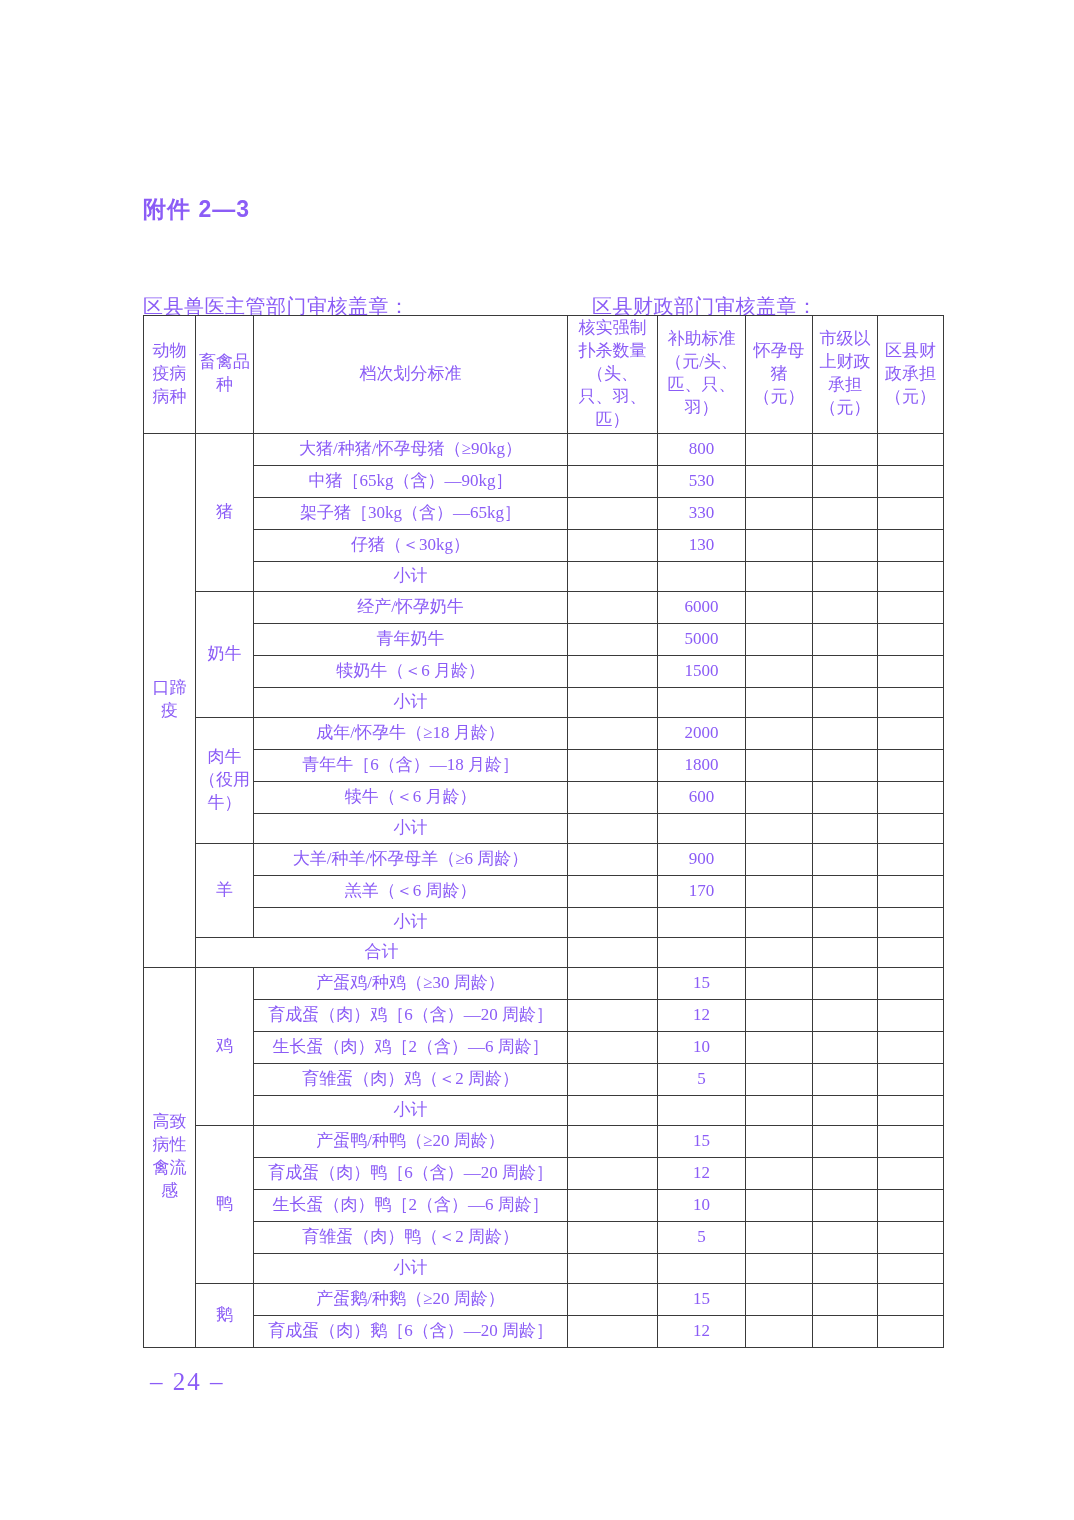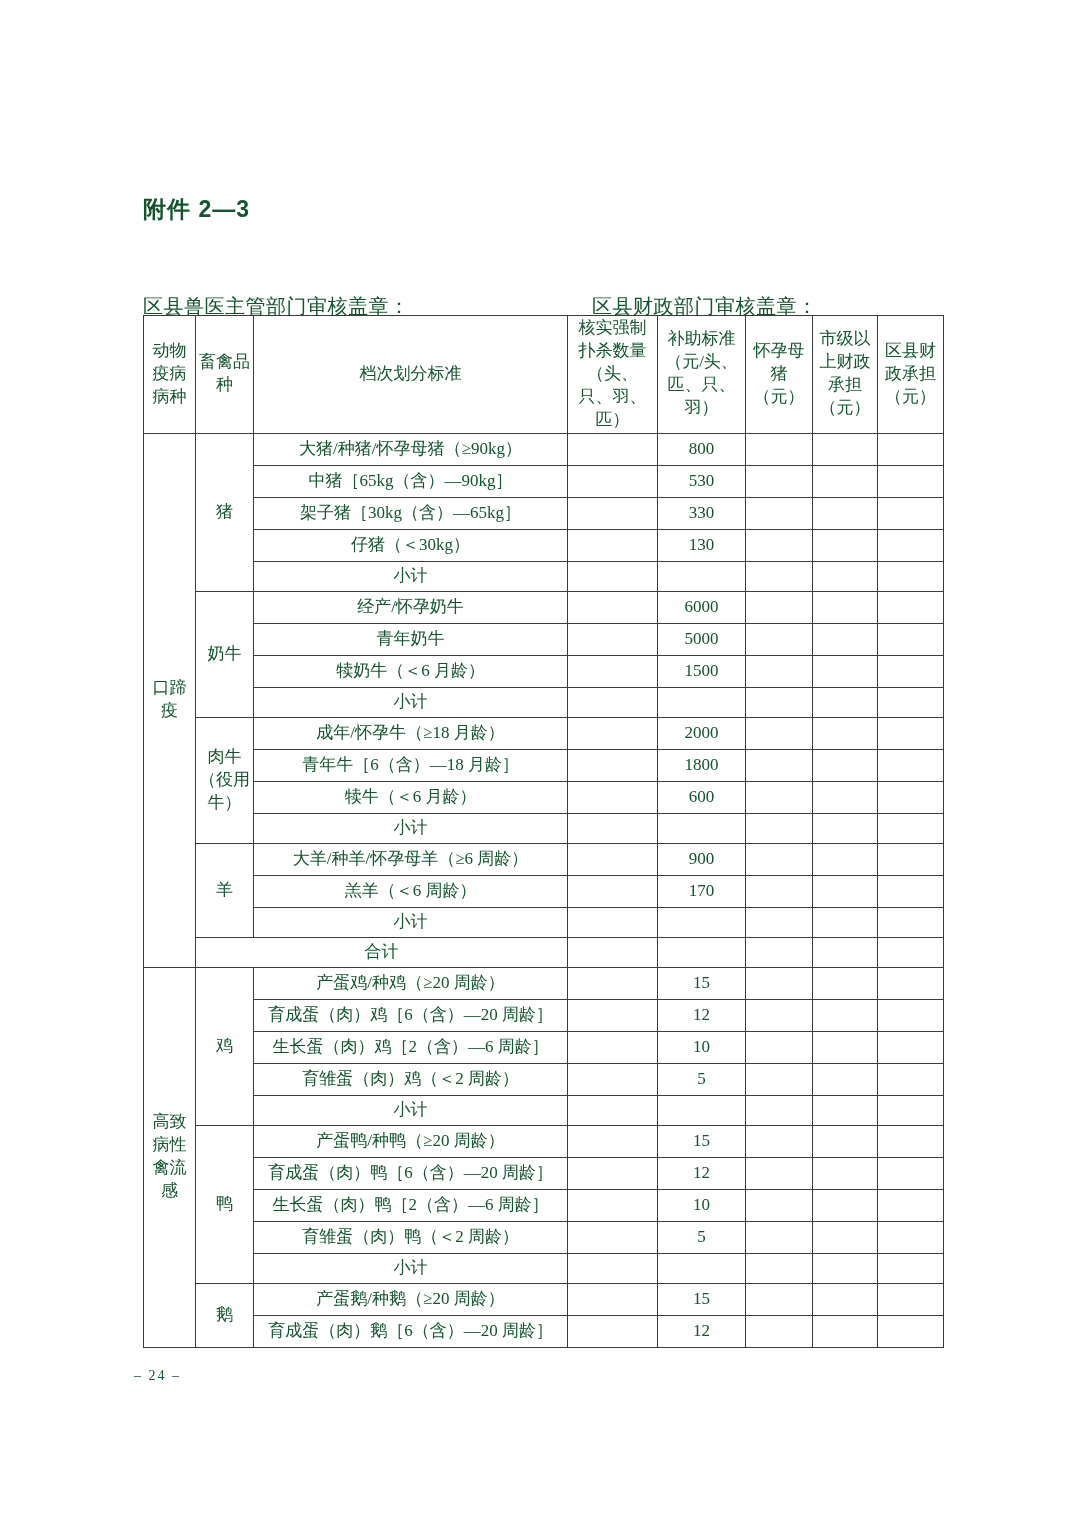--- a/index.html
+++ b/index.html
@@ -1,21 +1,21 @@
 <!DOCTYPE html>
 <html><head>
 <meta charset="utf-8">
 <style>
   html,body{margin:0;padding:0;background:#888;}
   .page{
     position:relative;
     width:1074px;height:1520px;
     background:#ffffff;
     font-family:"Liberation Serif","DejaVu Serif",serif;
-    color:#14532d;
+    color:#8b5cf6;
     overflow:hidden;
   }
   .attachment{
     position:absolute;left:143px;top:194px;
     font-family:"Liberation Sans","DejaVu Sans",sans-serif;
     font-weight:700;font-size:23px;letter-spacing:1px;
   }
   .doc-title{
     position:absolute;left:143px;top:248px;width:800px;
     text-align:center;font-weight:700;font-size:27px;letter-spacing:1px;
@@ -37,22 +37,22 @@
     line-height:1.35;
     overflow:hidden;
   }
   thead th{height:108px;}
   tr.row-data{height:32px;}
   tr.row-sub{height:30px;margin-top:38px;}
   td.std{text-align:left;padding-left:7px;white-space:nowrap;}
   td.rate{font-size:18px;white-space:nowrap;}
   td.disease,td.species{line-height:1.55;padding:1px 4px;}
   .page-number{
-    position:absolute;left:134px;top:1368px;
-    font-size:14px;letter-spacing:2px;
+    position:absolute;left:150px;top:1368px;
+    font-size:25px;letter-spacing:2px;
   }
 </style>
 </head>
 <body>
 
 <div class="page">
   <div class="attachment">附件 2—3</div>
   <div class="stamp stamp-left">区县兽医主管部门审核盖章：</div>
   <div class="stamp stamp-right">区县财政部门审核盖章：</div>
 
@@ -217,21 +217,21 @@
           <td colspan="2">合计</td>
           <td></td>
           <td class="rate"></td>
           <td></td>
           <td></td>
           <td></td>
         </tr>
         <tr class="row-data">
           <td class="disease" rowspan="12">高致病性禽流感</td>
           <td class="species" rowspan="5">鸡</td>
-          <td class="std">产蛋鸡/种鸡（≥20 周龄）</td>
+          <td class="std">产蛋鸡/种鸡（≥30 周龄）</td>
           <td></td>
           <td class="rate">15</td>
           <td></td>
           <td></td>
           <td></td>
         </tr>
         <tr class="row-data">
           <td class="std">育成蛋（肉）鸡［6（含）—20 周龄］</td>
           <td></td>
           <td class="rate">12</td>

